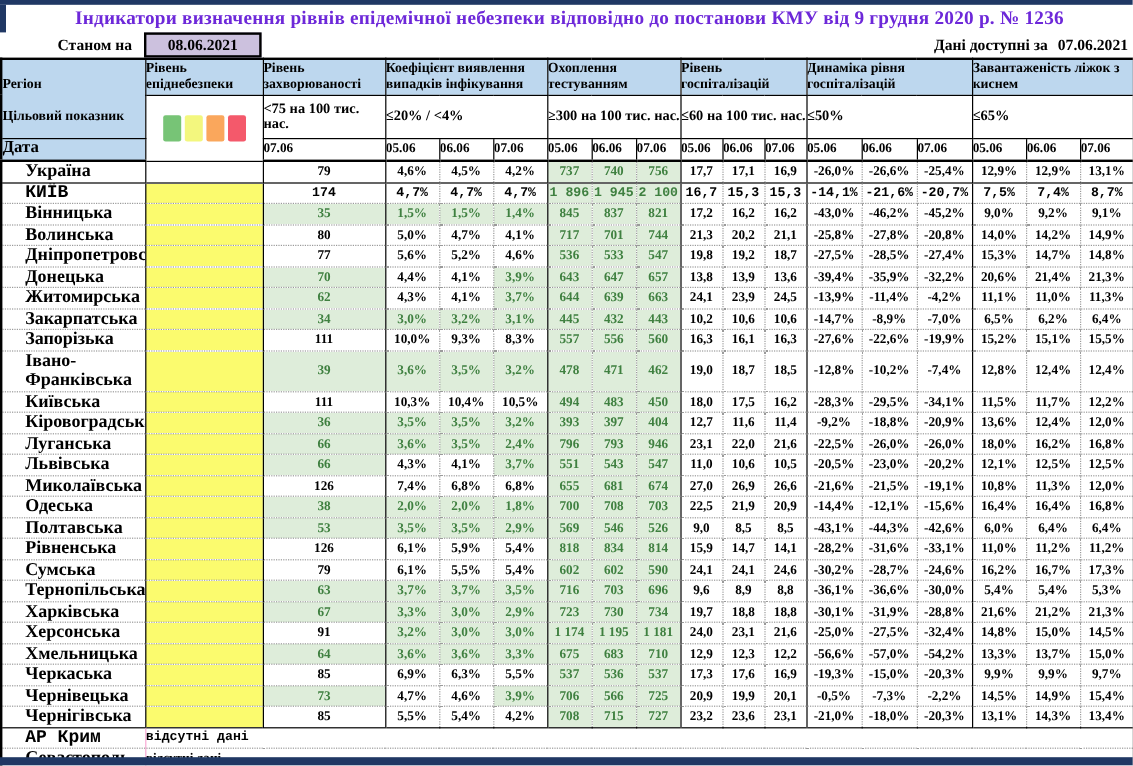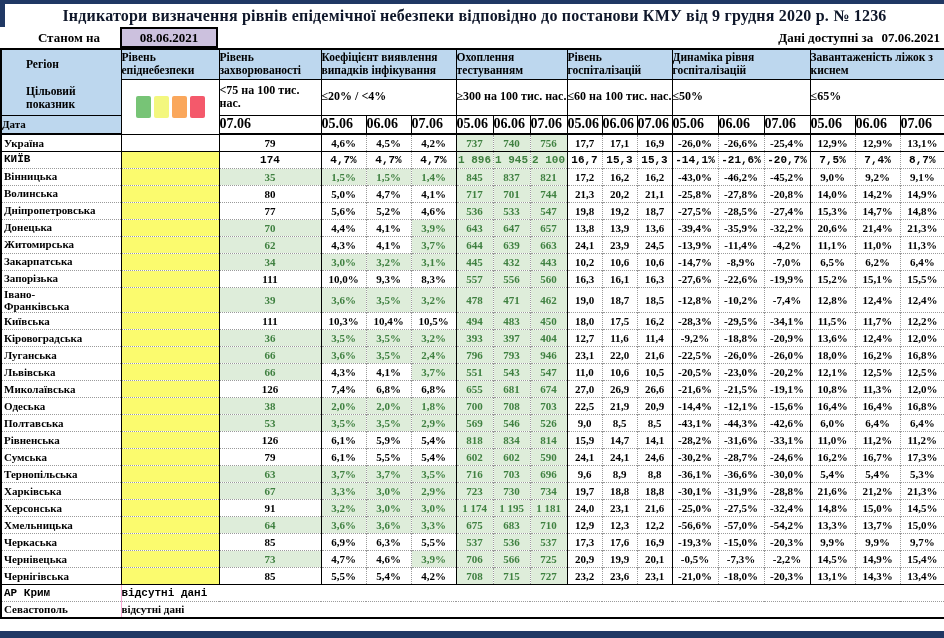--- a/index.html
+++ b/index.html
@@ -8,60 +8,60 @@
     font-family:"Liberation Serif", serif; color:#000;
     overflow:hidden; position:relative;
   }
   .top-bar { height:4px; background:#203864; width:100%; }
   .bottom-bar { height:7px; background:#203864; width:100%; position:absolute; bottom:0; left:0; }
   .title-row {
     height:23px; border-left:5px solid #203864;
     display:flex; align-items:center; justify-content:center;
   }
   .title-row .title {
-    color:#0f172a; font-weight:bold; font-size:16px; letter-spacing:0.2px;
+    color:#6d28d9; font-weight:bold; font-size:16px; letter-spacing:0.2px;
   }
   .status-row {
     height:21px; display:flex; align-items:center; font-weight:bold; font-size:13px;
   }
-  .as-of-label { width:120px; text-align:right; padding-right:20px; }
+  .as-of-label { width:120px; text-align:right; padding-right:10px; }
   .as-of-box {
     width:98px; height:21px; background:#CCC1DE; border:2px solid #000;
     display:flex; align-items:center; justify-content:center; font-size:13px;
   }
   .status-spacer { flex:1; }
   .available-wrap { padding-right:4px; white-space:nowrap; }
   .available-wrap .avail-date { margin-left:5px; }
 
   table { border-collapse:collapse; table-layout:fixed; width:944px; border:2px solid #000; }
   td { overflow:hidden; white-space:nowrap; }
 
   
   thead td {
     background:#BDD7EE; text-align:left; vertical-align:middle;
     font-weight:bold; border:1px solid #000; line-height:1.12;
   }
   thead .h-group { font-size:11.5px; height:30px; white-space:normal; }
   thead .h-crit { font-size:12px; height:36px; white-space:normal; background:#fff; }
-  thead .h-date { font-size:14px; height:19px; background:#fff; }
-  thead .h-date-label { background:#BDD7EE; font-size:11px; }
-  thead .region-head { white-space:normal; font-size:11.5px;padding-left:24px; }
+  thead .h-date { font-size:11px; height:19px; background:#fff; }
+  thead .h-date-label { background:#BDD7EE; font-size:14px; }
+  thead .region-head { white-space:normal; font-size:11.5px; }
   thead .region-head .rh1 { margin:4px 0 14px 0; }
   .legend-wrap { display:flex; justify-content:center; align-items:center; gap:3px; background:#fff; }
   .legend-sq { width:15px; height:22px; display:inline-block; border-radius:2px; }
   thead tr:last-child td { border-bottom:2px solid #000; }
 
   
   tbody td {
     font-weight:bold; font-size:11px; text-align:center; vertical-align:middle;
     height:17px; border-top:1px dotted #9a9a9a;
   }
   tbody tr.solid-top td { border-top:1.5px solid #000;font-family:Liberation Mono, monospace; }
   tbody td.region-cell {
-    text-align:left; padding-left:2px; font-size:11px; white-space:pre-line; line-height:1.1;
+    text-align:left; padding-left:19px; font-size:15px; white-space:pre-line; line-height:1.1;
   }
   tbody td.gstart { border-left:1px solid #000; }
   tbody td.dot { border-left:1px dotted #9a9a9a; }
   tbody td.green { background:#DEEDDA; color:#3F8040; }
   tbody td.lvl-yellow { background:#FBFB6E; }
   tbody td.nodata-cell { border-left:1px solid #f9a8d4; text-align:left; font-weight:bold; }
 </style>
 </head>
 <body>
 

